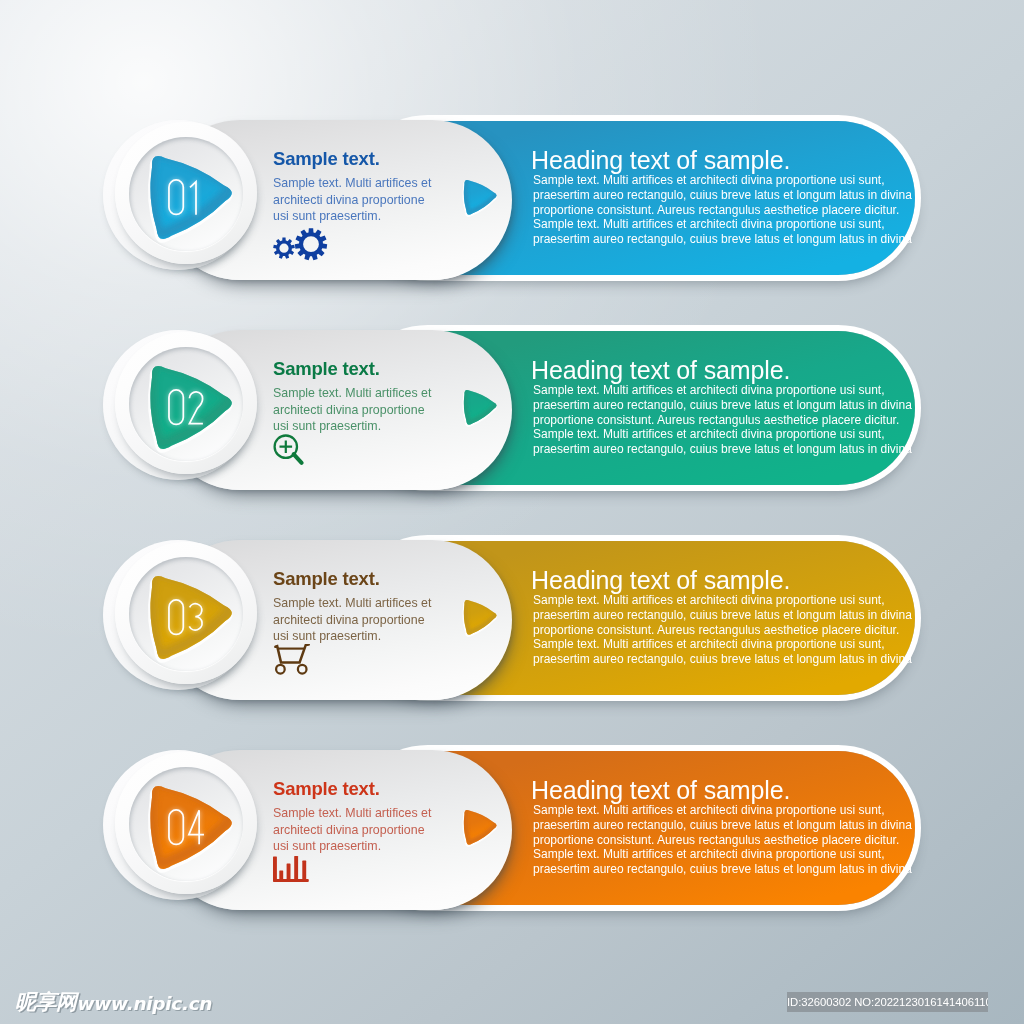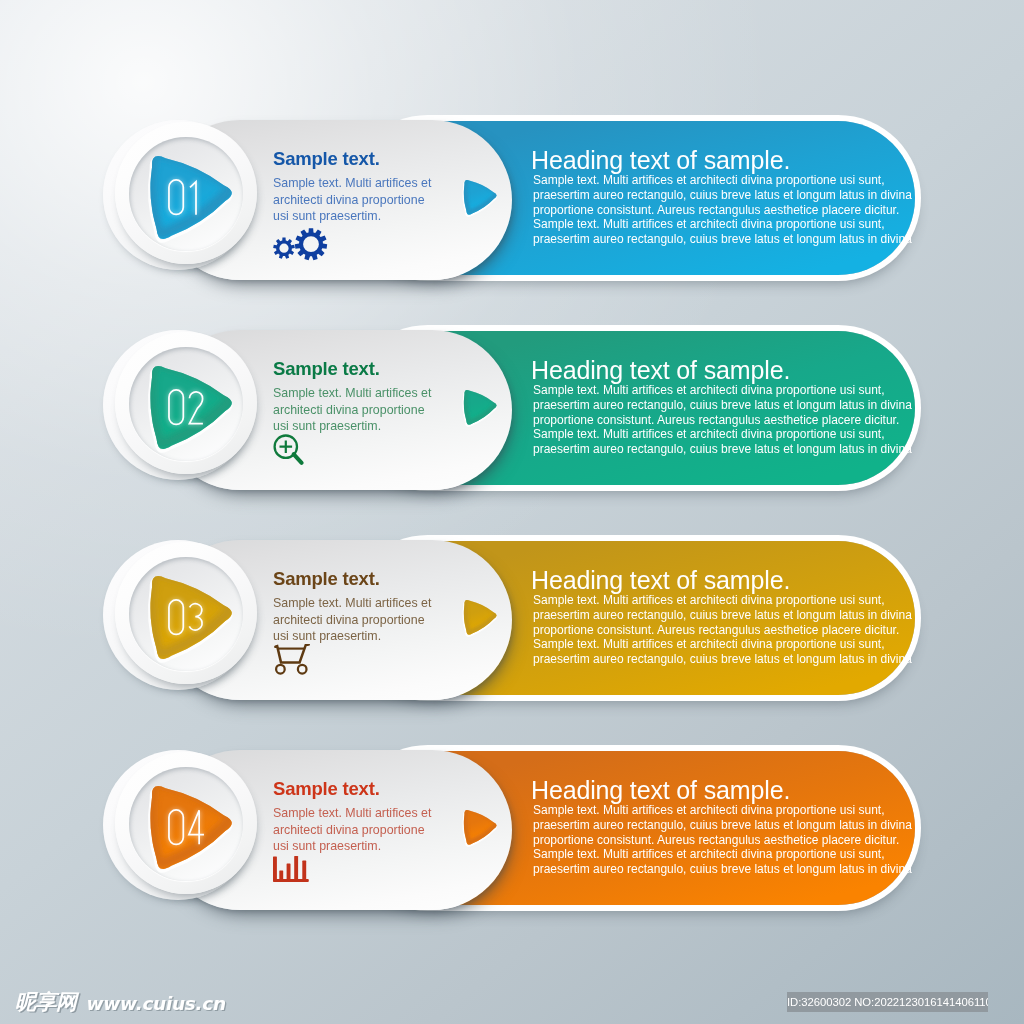--- a/index.html
+++ b/index.html
@@ -53,21 +53,21 @@
   .rb{position:absolute;font-size:12px;line-height:14.75px;color:#ffffff;white-space:nowrap;}
 
   .licon{position:absolute;}
   .licon svg{display:block;}
 
   .num{position:absolute;left:64px;top:65px;
        filter:drop-shadow(0 0 2.6px rgba(255,255,255,.70));}
   .num svg{display:block;overflow:visible;}
 
   
-  #wm{position:absolute;left:15px;bottom:11px;display:flex;align-items:flex-end;gap:10px;
+  #wm{position:absolute;left:15px;bottom:11px;display:flex;align-items:flex-end;gap:1px;
       color:#fff;}
   #wm .cn{font-family:"DejaVu Sans",sans-serif;font-weight:700;font-size:21px;line-height:21px;
       font-style:italic;letter-spacing:-0.5px;
       text-shadow:1.4px 1.4px 0 rgba(125,138,146,.75);}
   #wm .url{font-family:"DejaVu Sans",sans-serif;font-weight:700;font-style:italic;font-size:18.5px;
       line-height:18px;letter-spacing:-0.3px;position:relative;top:-0.5px;
       text-shadow:1.2px 1.2px 0 rgba(125,138,146,.7);}
   #idtag{position:absolute;left:787px;top:992px;width:201px;height:20px;
       background:#91999f;color:#ffffff;
       font-family:"Liberation Sans",sans-serif;font-size:11.3px;line-height:20px;
@@ -435,16 +435,16 @@
               <rect x="0.9" y="0.9" width="13.4" height="32.2" rx="6.7" transform="translate(0.00,0)"></rect>
               <path d="M10.1 33.0 L10.1 1.2 L0.5 23.9 L14.6 23.9" transform="translate(19.00,0)"></path>
             </g>
           </svg>
         </div>
       </div>
     </div>
 
   <div id="wm">
     <span class="cn">昵享网</span>
-    <span class="url">www.cuius.cn</span>
+    <span class="url">www.nipic.cn</span>
   </div>
   <div id="idtag">ID:32600302 NO:20221230161414061101</div>
 </div>
 
 </body></html>

